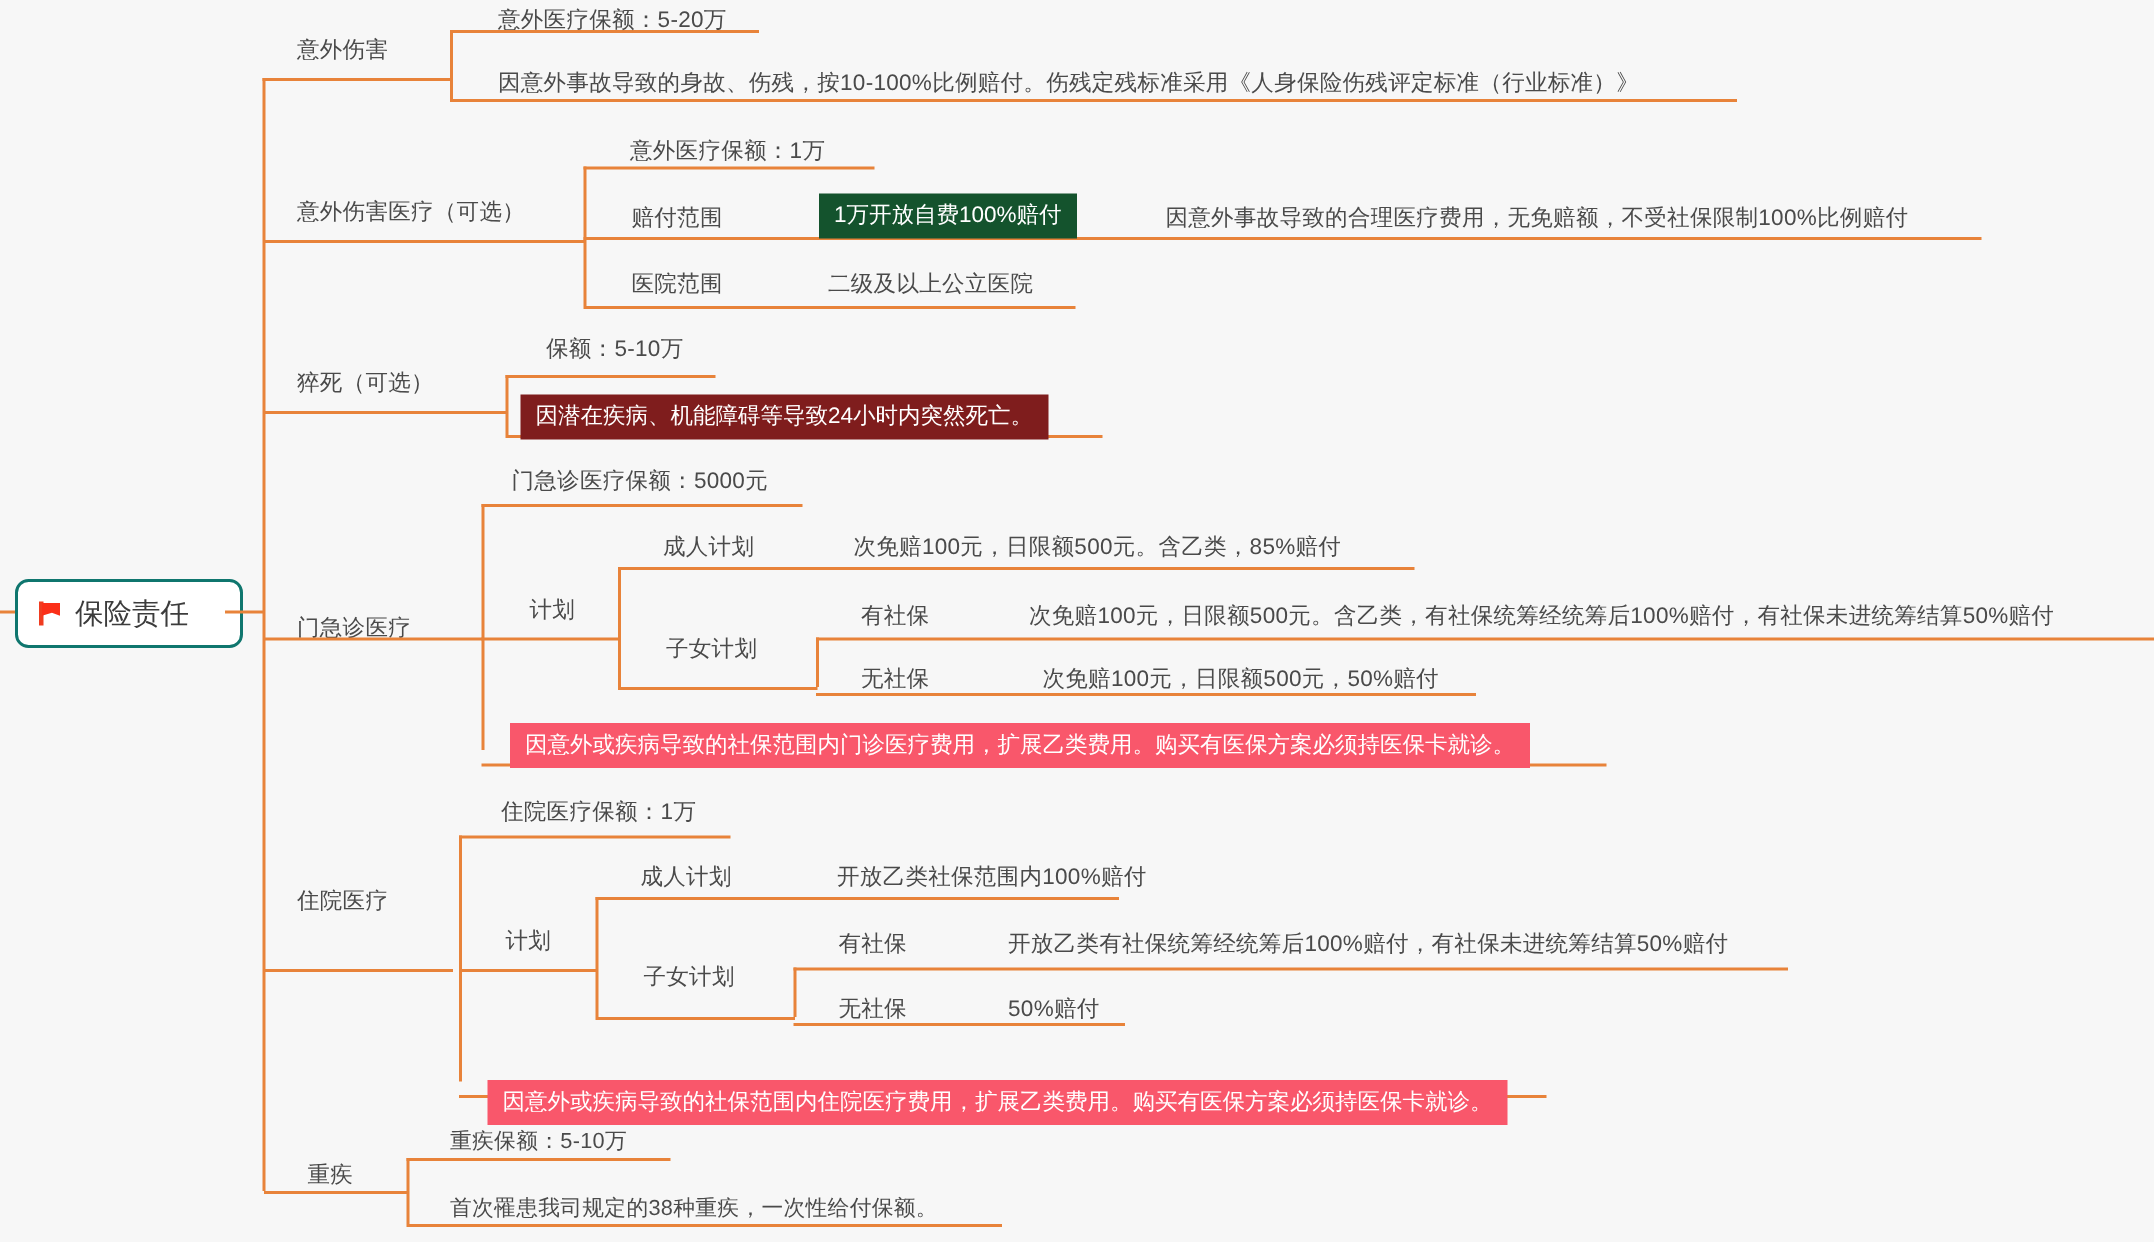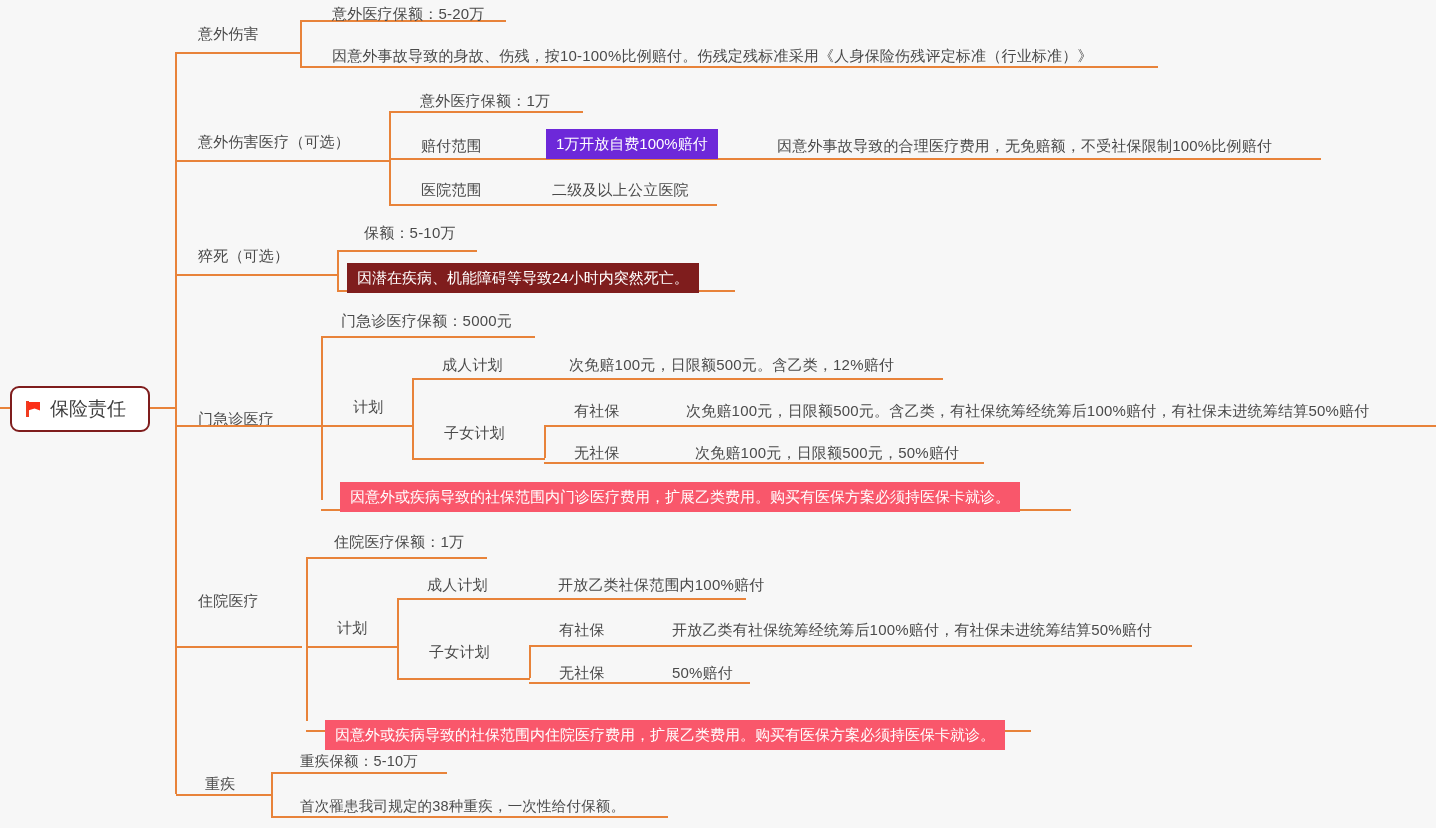--- a/index.html
+++ b/index.html
@@ -28,23 +28,23 @@
     letter-spacing:.2px;
   }
   .node.sm{font-size:14.5px;}
 
   
 
   
   #root-node{
     position:absolute;
     left:10px;top:386px;
-    width:140px;height:46px;
+    width:152px;height:46px;
     background:#ffffff;
-    border:2px solid #7f1d1d;
+    border:2px solid #0f766e;
     border-radius:9px;
     box-sizing:border-box;
     display:flex;align-items:center;
     padding-left:14px;
     gap:9px;
   }
   #root-node .rtxt{font-size:19px;color:#3c3c3c;white-space:nowrap;}
   .flag{width:15px;height:16px;position:relative;flex:0 0 auto;}
   .flag .pole{position:absolute;left:0;top:0;width:2.5px;height:16px;background:#f03c20;}
   .flag .cloth{position:absolute;left:2px;top:0.5px;width:12px;height:9px;background:#fb2f18;
@@ -54,21 +54,21 @@
   
   .chip{
     position:absolute;
     white-space:nowrap;
     font-size:15px;
     line-height:1;
     color:#ffffff;
     padding:7px 10px 8px 10px;
     box-sizing:border-box;
   }
-  .chip.green{background:#6d28d9;}
+  .chip.green{background:#14532d;}
   .chip.blue{background:#7f1d1d;}
   .chip.red{background:#f9576b;}
 </style>
 </head>
 <body>
 
 <div id="canvas">
 
   <div class="ln h" style="left:0;top:407px;width:12px;"></div>
   <div id="root-node">
@@ -127,21 +127,21 @@
   <div class="ln h" style="left:321px;top:336px;width:214px;"></div>
   <div class="node" style="left:341px;top:313px;">门急诊医疗保额：5000元</div>
 
   <div class="node" style="left:353px;top:399px;">计划</div>
   <div class="ln h" style="left:321px;top:425px;width:92px;"></div>
 
   <div class="ln v" style="left:412px;top:378px;height:80px;"></div>
 
   <div class="ln h" style="left:412px;top:378px;width:531px;"></div>
   <div class="node" style="left:442px;top:357px;">成人计划</div>
-  <div class="node" style="left:569px;top:357px;">次免赔100元，日限额500元。含乙类，12%赔付</div>
+  <div class="node" style="left:569px;top:357px;">次免赔100元，日限额500元。含乙类，85%赔付</div>
 
   <div class="ln h" style="left:412px;top:458px;width:133px;"></div>
   <div class="node" style="left:444px;top:425px;">子女计划</div>
 
   <div class="ln v" style="left:544px;top:425px;height:33px;"></div>
   <div class="ln h" style="left:544px;top:425px;width:892px;"></div>
   <div class="node" style="left:574px;top:403px;">有社保</div>
   <div class="node" style="left:686px;top:403px;">次免赔100元，日限额500元。含乙类，有社保统筹经统筹后100%赔付，有社保未进统筹结算50%赔付</div>
 
   <div class="ln h" style="left:544px;top:462px;width:440px;"></div>

